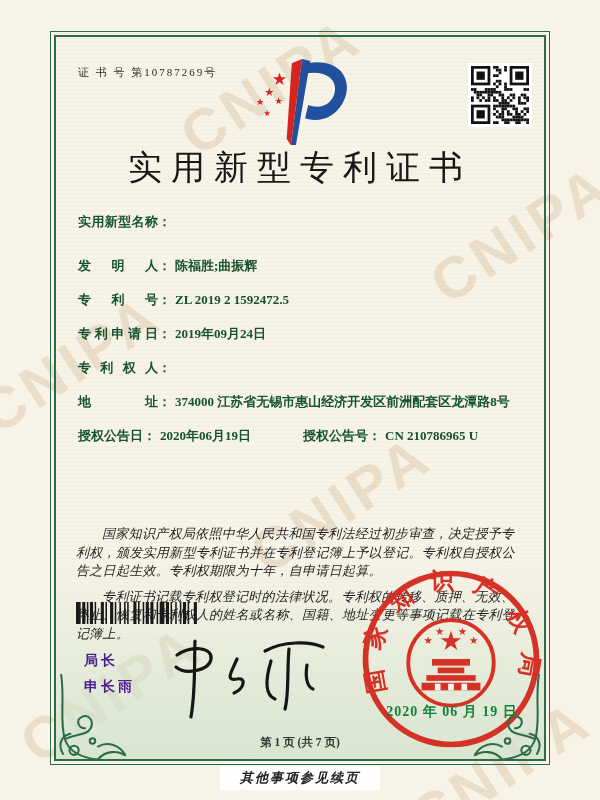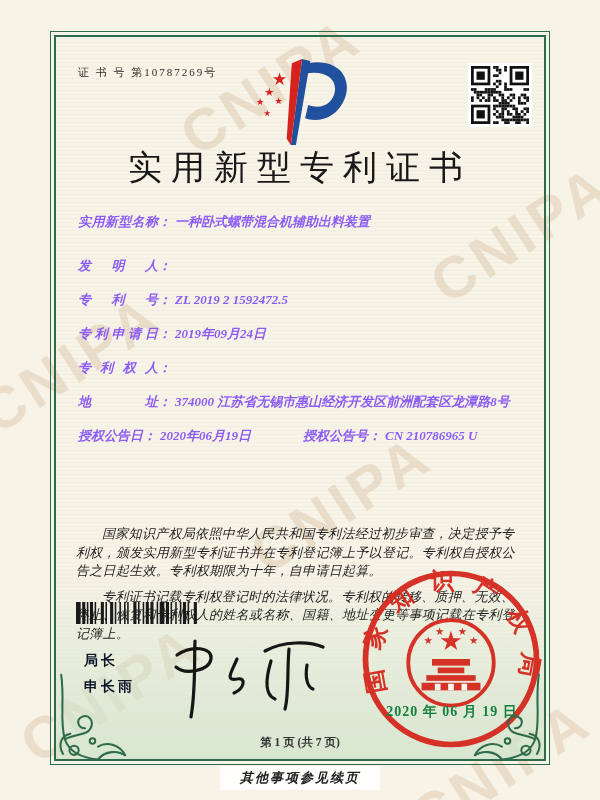--- a/index.html
+++ b/index.html
@@ -43,39 +43,39 @@
   
   .cert-no{position:absolute;left:22px;top:28px;font-size:11px;font-weight:400;
     letter-spacing:2px;color:#2b2b2b;}
   .logo{position:absolute;left:50%;top:20px;transform:translateX(-50%);width:104px;height:90px;}
   .qr{position:absolute;right:12px;top:26px;width:58px;height:58px;background:#fff;padding:3px;}
   .title{
     position:absolute;left:0;right:0;top:108px;text-align:center;
     font-size:34px;font-weight:400;letter-spacing:9px;color:#181818;
   }
   
-  .fields{position:absolute;left:22px;right:18px;top:176px;font-size:13px;font-weight:600;color:#8b5cf6;font-style:italic;}
+  .fields{position:absolute;left:22px;right:18px;top:176px;font-size:13px;font-weight:600;color:#14532d;}
   .frow{display:flex;line-height:18px;margin-bottom:16px;}
   .frow.gap-lg{margin-bottom:26px;}
   .flabel{display:inline-block;width:80px;text-align:justify;text-align-last:justify;flex:0 0 80px;}
   .fcolon{flex:0 0 auto;margin-right:4px;}
   .fvalue{flex:1 1 auto;}
   .frow.double{display:flex;}
   .pair{display:flex;}
   .pair .flabel2{flex:0 0 auto;}
   .pair2{margin-left:52px;}
   
   .paras{position:absolute;left:20px;right:20px;top:448px;
     font-size:13px;line-height:18.5px;font-style:italic;font-weight:500;
     color:#1d1d1d;letter-spacing:.3px;margin-top:40px;}
   .paras p{margin:0 0 7px 0;text-indent:2em;}
   
   .barcode{position:absolute;left:20px;top:565px;width:214px;height:22px;}
   .director{position:absolute;left:28px;top:610px;font-size:14px;font-weight:700;
-    letter-spacing:3px;line-height:26px;color:#0f172a;font-family:"Liberation Sans",sans-serif;}
+    letter-spacing:3px;line-height:26px;color:#4c1d95;font-family:"Liberation Sans",sans-serif;}
   .signature{position:absolute;left:105px;top:592px;width:180px;height:95px;}
   .seal{position:absolute;left:300px;top:527px;width:190px;height:190px;opacity:.95;}
   .seal-date{position:absolute;left:306px;top:666px;width:180px;text-align:center;
     font-size:14px;font-weight:600;letter-spacing:1px;color:#15803d;}
   .page-num{position:absolute;left:0;right:0;top:698px;text-align:center;
     font-size:11.5px;font-weight:600;color:#333;}
   
   .footer-note{
     position:absolute;left:50%;top:766px;transform:translateX(-50%);
     background:rgba(255,255,255,0.92);padding:3px 20px;font-size:13px;
@@ -253,25 +253,25 @@
           <rect x="1" y="15" width="5" height="5" fill="#fff"></rect>
           <rect x="2" y="16" width="3" height="3" fill="#111"></rect>
         </svg>
 
       <div class="title">实用新型专利证书</div>
 
       <div class="fields">
         <div class="frow gap-lg">
           <span class="flabel">实用新型名称</span>
             <span class="fcolon">：</span>
-          <span class="fvalue">一种卧式螺带混合机辅助出料装置</span>
         </div>
         <div class="frow">
           <span class="flabel">发明人</span>
             <span class="fcolon">：</span>
+          <span class="fvalue">陈福胜;曲振辉</span>
         </div>
         <div class="frow">
           <span class="flabel">专利号</span>
             <span class="fcolon">：</span>
           <span class="fvalue">ZL 2019 2 1592472.5</span>
         </div>
         <div class="frow">
           <span class="flabel">专利申请日</span>
             <span class="fcolon">：</span>
           <span class="fvalue">2019年09月24日</span>

